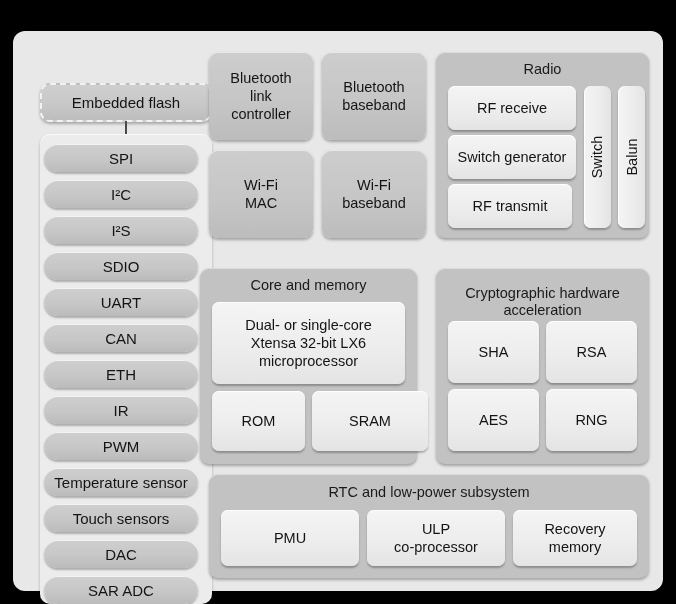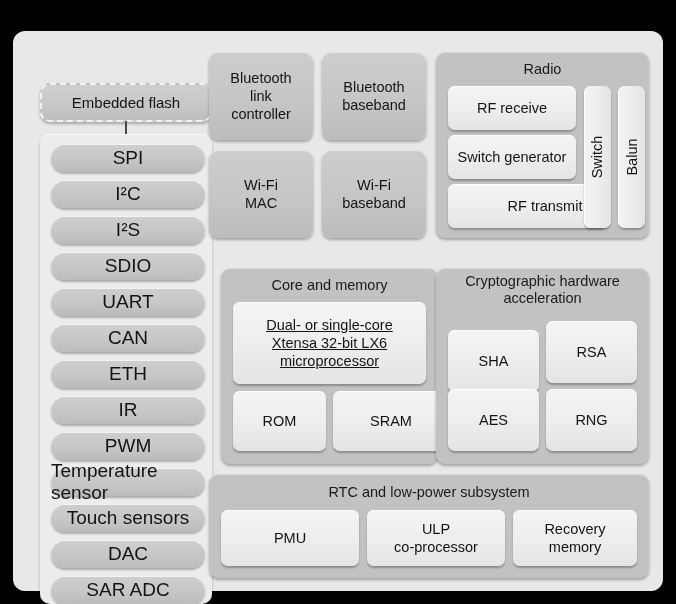--- a/index.html
+++ b/index.html
@@ -98,30 +98,30 @@
   #periph-panel {
     position: absolute;
     left: 27px; top: 103px;
     width: 172px; height: 470px;
     background: #ececec;
     border-radius: 10px;
     box-shadow: 0 2px 3px rgba(0,0,0,0.28), inset 0 1px 0 rgba(255,255,255,0.8);
   }
   .pill {
     position: absolute;
-    left: 11px;
+    left: 4px;
     width: 154px;
     height: 28px;
     background: linear-gradient(to bottom, #cfcfcf 0%, #c7c7c7 55%, #bbbbbb 100%);
     border-radius: 14px;
     box-shadow: 0 2px 2px rgba(0,0,0,0.27), inset 0 1px 0 rgba(255,255,255,0.75);
     display: flex;
     align-items: center;
     justify-content: center;
-    font-size: 19px;
+    font-size: 15px;
     color: #141414;
   }
 
   
   .vbox {
     position: absolute;
     background: linear-gradient(to right, #f4f4f4 0%, #ededed 55%, #e4e4e4 100%);
     border-radius: 7px;
     box-shadow: 0 2px 2px rgba(0,0,0,0.28), inset 1px 0 0 rgba(255,255,255,0.9);
     display: flex;
@@ -202,49 +202,49 @@
     </div>
 
     <div class="sect" style="left:423px; top:21px; width:213px; height:186px;">
       <div class="sect-title" style="top:9px;">Radio</div>
       <div class="lightbox" style="left:12px; top:34px;  width:128px; height:44px;">
         <span>RF receive</span>
       </div>
       <div class="lightbox" style="left:12px; top:83px;  width:128px; height:44px;">
         <span>Switch generator</span>
       </div>
-      <div class="lightbox" style="left:12px; top:132px; width:124px; height:44px;padding-left:35px;">
+      <div class="lightbox" style="left:12px; top:132px; width:124px; height:44px;">
         <span>RF transmit</span>
       </div>
       <div class="vbox" style="left:148px; top:34px; width:27px; height:142px;">
         <span>Switch</span>
       </div>
       <div class="vbox" style="left:182px; top:34px; width:27px; height:142px;">
         <span>Balun</span>
       </div>
     </div>
 
-    <div class="sect" style="left:208px; top:237px; width:217px; height:196px;">
+    <div class="sect" style="left:187px; top:237px; width:217px; height:196px;">
       <div class="sect-title" style="top:9px;">Core and memory</div>
-      <div class="lightbox" style="left:12px; top:34px; width:193px; height:82px;text-decoration:underline;">
+      <div class="lightbox" style="left:12px; top:34px; width:193px; height:82px;">
         <span class="ml">Dual- or single-core<br>Xtensa 32-bit LX6<br>microprocessor</span>
       </div>
       <div class="lightbox" style="left:12px;  top:123px; width:93px;  height:60px;">
         <span>ROM</span>
       </div>
       <div class="lightbox" style="left:112px; top:123px; width:116px;  height:60px;">
         <span>SRAM</span>
       </div>
     </div>
 
     <div class="sect" style="left:423px; top:237px; width:213px; height:196px;">
-      <div class="sect-title" style="top:5px;">
+      <div class="sect-title" style="top:17px;">
         <span class="ml">Cryptographic hardware<br>acceleration</span>
       </div>
-      <div class="lightbox" style="left:12px;  top:62px;  width:91px; height:62px;">
+      <div class="lightbox" style="left:12px;  top:53px;  width:91px; height:62px;">
         <span>SHA</span>
       </div>
       <div class="lightbox" style="left:110px; top:53px;  width:91px; height:62px;">
         <span>RSA</span>
       </div>
       <div class="lightbox" style="left:12px;  top:121px; width:91px; height:62px;">
         <span>AES</span>
       </div>
       <div class="lightbox" style="left:110px; top:121px; width:91px; height:62px;">
         <span>RNG</span>

